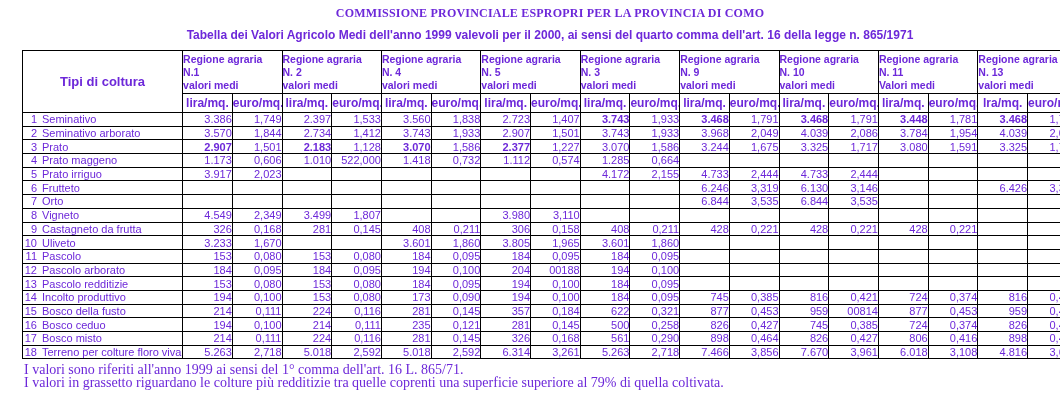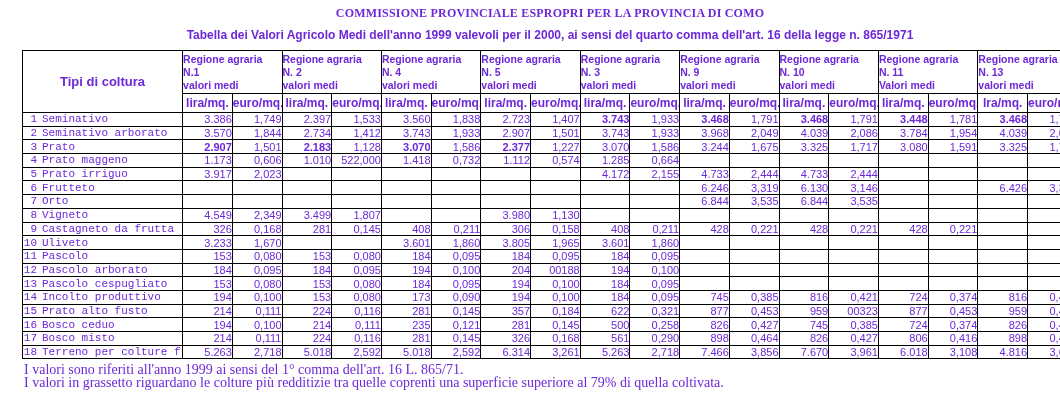--- a/index.html
+++ b/index.html
@@ -66,21 +66,20 @@
     border-bottom:2px solid #000;
   }
   tbody td{
     font-size:11px;
     line-height:12px;
     height:12.7px;
   }
   td.label-td{
     text-align:left;
     padding-left:3px;
-    font-family:Liberation Mono, monospace;
   }
   td.label-td .rownum{
     display:inline-block;
     width:14px;
     text-align:right;
     margin-right:5px;
   }
   td.val-td{
     text-align:right;
     padding-right:3px;
@@ -344,21 +343,21 @@
         </tr>
         <tr>
           <td class="label-td"><span class="rownum">8</span><span>Vigneto</span></td>
           <td class="val-td">4.549</td>
           <td class="val-td">2,349</td>
           <td class="val-td">3.499</td>
           <td class="val-td">1,807</td>
           <td class="val-td"></td>
           <td class="val-td"></td>
           <td class="val-td">3.980</td>
-          <td class="val-td">1,130</td>
+          <td class="val-td">3,110</td>
           <td class="val-td"></td>
           <td class="val-td"></td>
           <td class="val-td"></td>
           <td class="val-td"></td>
           <td class="val-td"></td>
           <td class="val-td"></td>
           <td class="val-td"></td>
           <td class="val-td"></td>
           <td class="val-td"></td>
           <td class="val-td"></td>
@@ -441,21 +440,21 @@
           <td class="val-td"></td>
           <td class="val-td"></td>
           <td class="val-td"></td>
           <td class="val-td"></td>
           <td class="val-td"></td>
           <td class="val-td"></td>
           <td class="val-td"></td>
           <td class="val-td"></td>
         </tr>
         <tr>
-          <td class="label-td"><span class="rownum">13</span><span>Pascolo cespugliato</span></td>
+          <td class="label-td"><span class="rownum">13</span><span>Pascolo redditizie</span></td>
           <td class="val-td">153</td>
           <td class="val-td">0,080</td>
           <td class="val-td">153</td>
           <td class="val-td">0,080</td>
           <td class="val-td">184</td>
           <td class="val-td">0,095</td>
           <td class="val-td">194</td>
           <td class="val-td">0,100</td>
           <td class="val-td">184</td>
           <td class="val-td">0,095</td>
@@ -483,35 +482,35 @@
           <td class="val-td">745</td>
           <td class="val-td">0,385</td>
           <td class="val-td">816</td>
           <td class="val-td">0,421</td>
           <td class="val-td">724</td>
           <td class="val-td">0,374</td>
           <td class="val-td">816</td>
           <td class="val-td">0,421</td>
         </tr>
         <tr>
-          <td class="label-td"><span class="rownum">15</span><span>Prato alto fusto</span></td>
+          <td class="label-td"><span class="rownum">15</span><span>Bosco della fusto</span></td>
           <td class="val-td">214</td>
           <td class="val-td">0,111</td>
           <td class="val-td">224</td>
           <td class="val-td">0,116</td>
           <td class="val-td">281</td>
           <td class="val-td">0,145</td>
           <td class="val-td">357</td>
           <td class="val-td">0,184</td>
           <td class="val-td">622</td>
           <td class="val-td">0,321</td>
           <td class="val-td">877</td>
           <td class="val-td">0,453</td>
           <td class="val-td">959</td>
-          <td class="val-td">00323</td>
+          <td class="val-td">00814</td>
           <td class="val-td">877</td>
           <td class="val-td">0,453</td>
           <td class="val-td">959</td>
           <td class="val-td">0,495</td>
         </tr>
         <tr>
           <td class="label-td"><span class="rownum">16</span><span>Bosco ceduo</span></td>
           <td class="val-td">194</td>
           <td class="val-td">0,100</td>
           <td class="val-td">214</td>

